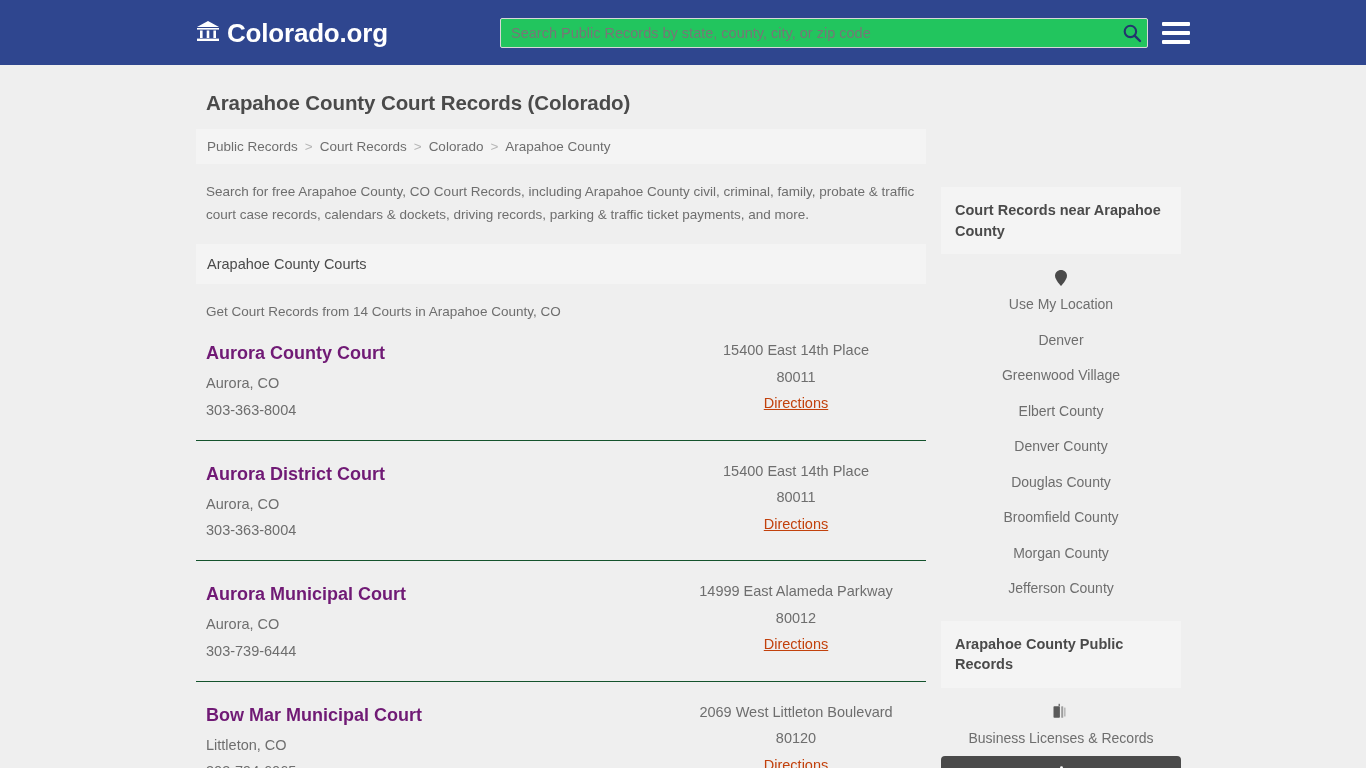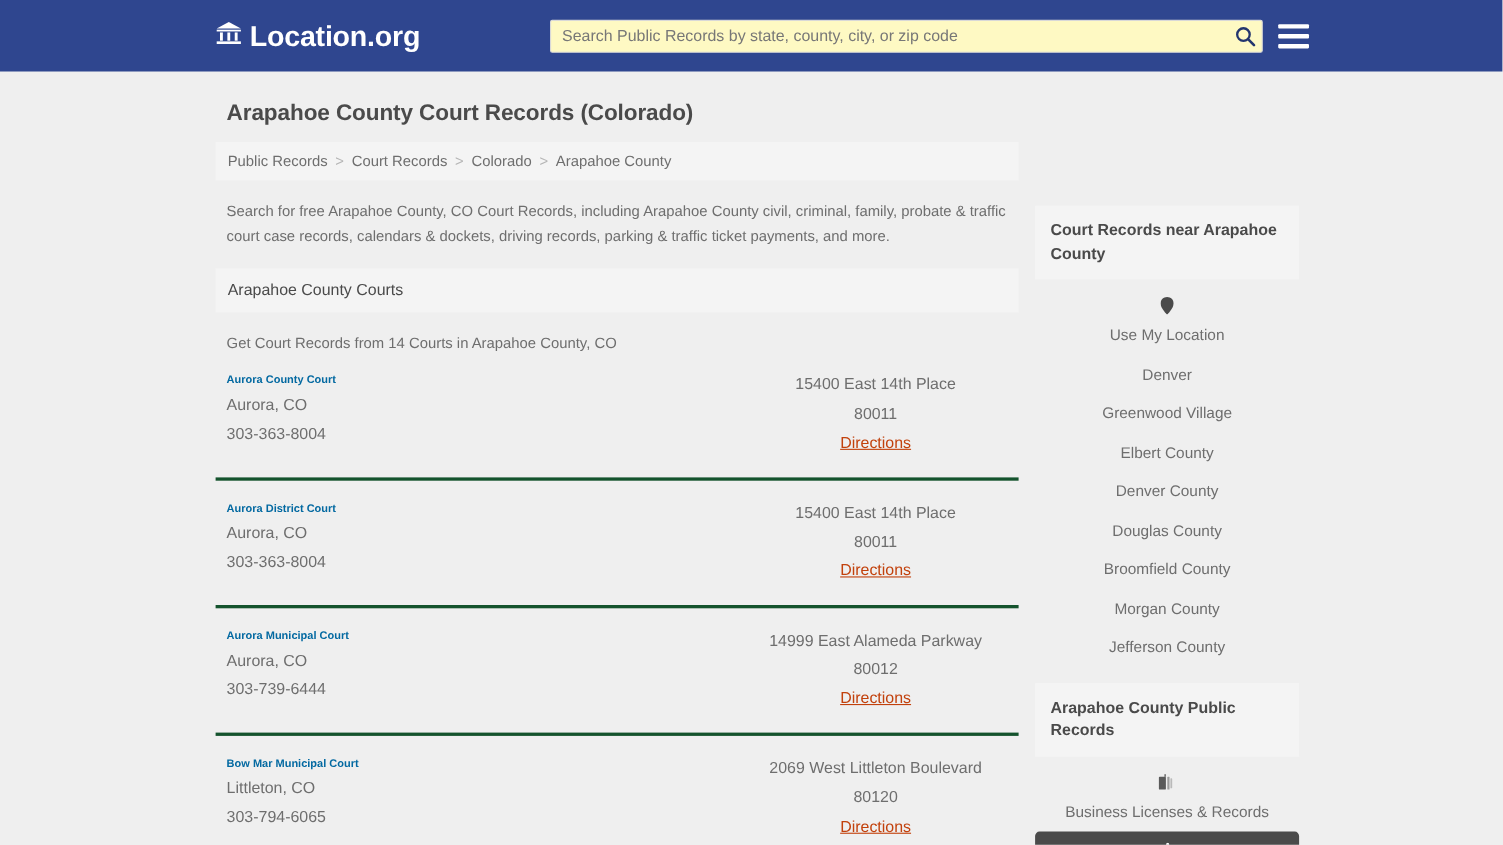--- a/index.html
+++ b/index.html
@@ -47,21 +47,21 @@
   .search-wrap {
     position: relative;
     width: 648px;
     height: 30px;
   }
   .search-input {
     width: 100%;
     height: 100%;
     border: 1px solid #d8d8d8;
     border-radius: 2px;
-    background: #fef9c3;
+    background: #22c55e;
     padding: 0 38px 0 10px;
     font-family: "Liberation Sans", sans-serif;
     font-size: 14.5px;
     color: #555;
     outline: none;
   }
   .search-input::placeholder { color: #777; }
   .search-btn {
     position: absolute;
     right: 6px; top: 50%;
@@ -146,30 +146,30 @@
   .section-sub {
     font-size: 13.5px;
     color: #6e6e6e;
     padding: 20px 11px 18px 10px;
     margin: 0;
   }
 
   
   .court-row {
     display: flex;
-    border-top: 3px solid #14532d;
+    border-top: 1px solid #14532d;
     padding: 17px 0 17px 0;
   }
   .court-row:first-of-type { border-top: none; padding-top: 0; }
   .court-left { width: 470px; flex: 0 0 470px; padding-left: 10px; }
   .court-right { flex: 1; text-align: center; }
   .court-name {
-    font-size: 10px;
+    font-size: 18px;
     font-weight: bold;
-    color: #0369a1;
+    color: #701a75;
     line-height: 1.82;
   }
   .court-line {
     font-size: 14.5px;
     color: #6e6e6e;
     line-height: 1.82;
   }
   .court-line.addr { color: #6e6e6e; }
   .directions {
     font-size: 14.5px;
@@ -226,21 +226,21 @@
     <span class="brand-icon">
       <svg width="24" height="22" viewBox="0 0 24 22" aria-hidden="true">
         <polygon points="12,1 23,7 1,7" fill="#ffffff"></polygon>
         <rect x="1" y="8" width="22" height="1.6" fill="#ffffff"></rect>
         <rect x="4" y="10.5" width="2.6" height="7.5" fill="#ffffff"></rect>
         <rect x="10.7" y="10.5" width="2.6" height="7.5" fill="#ffffff"></rect>
         <rect x="17.4" y="10.5" width="2.6" height="7.5" fill="#ffffff"></rect>
         <rect x="1" y="18.6" width="22" height="2.4" fill="#ffffff"></rect>
       </svg>
     </span>
-    <span class="brand-text">Location.org</span>
+    <span class="brand-text">Colorado.org</span>
   </a>
 
   <div class="header-right">
     <div class="search-wrap">
       <input class="search-input" type="text" placeholder="Search Public Records by state, county, city, or zip code" value="" style="">
       <button class="search-btn" aria-label="Search">
         <svg width="20" height="20" viewBox="0 0 20 20" aria-hidden="true">
           <circle cx="8.4" cy="8.4" r="5.7" fill="none" stroke="#23356e" stroke-width="2.1"></circle>
           <line x1="12.6" y1="12.6" x2="18" y2="18" stroke="#23356e" stroke-width="2.4" stroke-linecap="round"></line>
         </svg>

